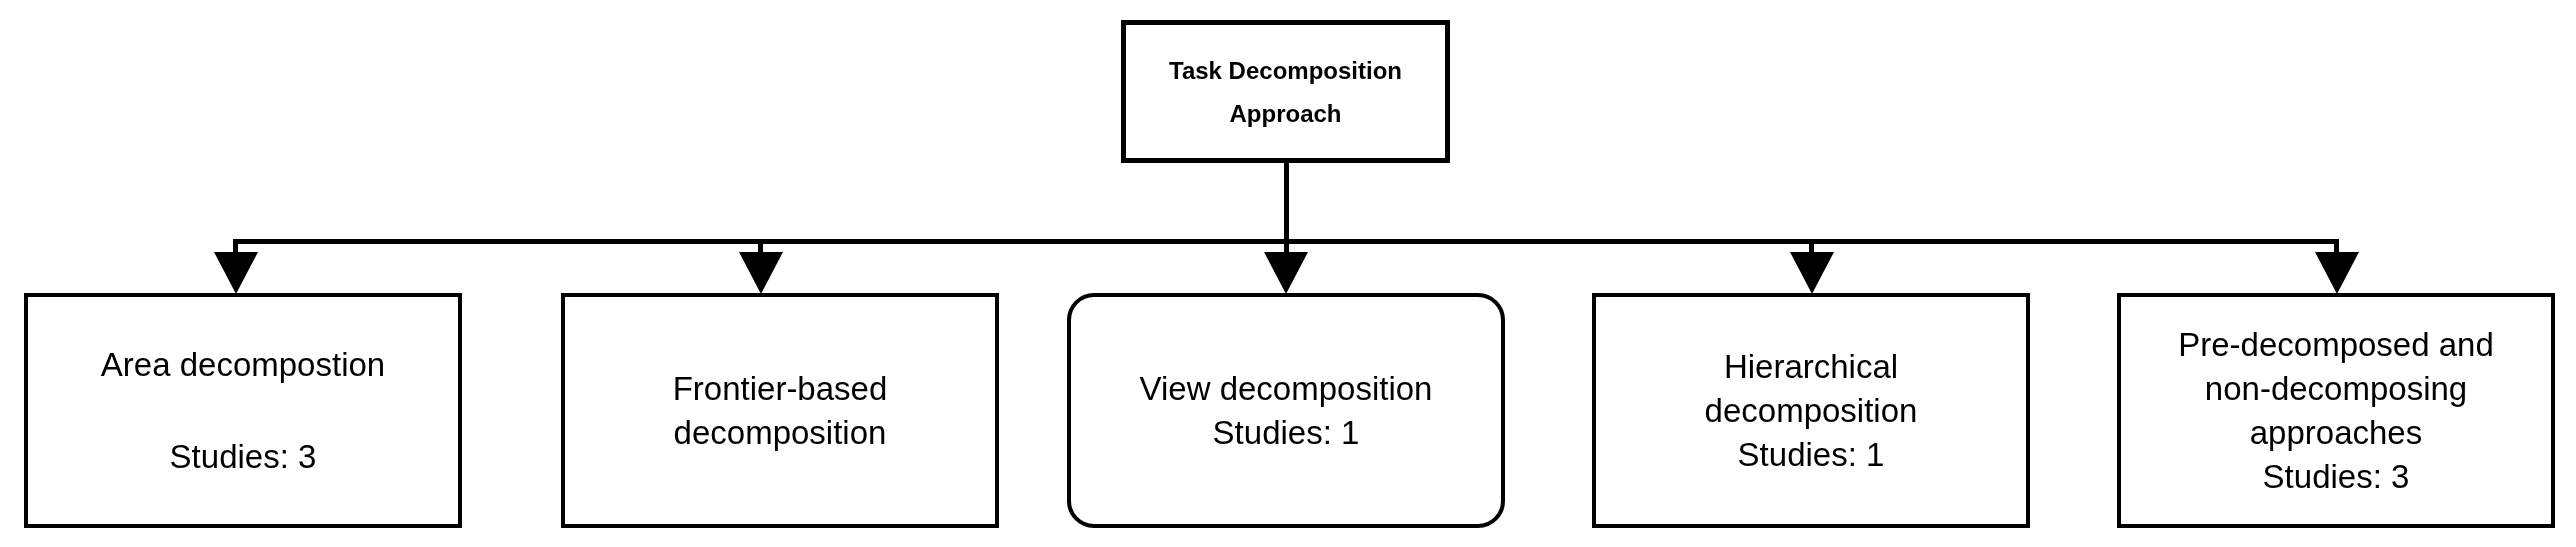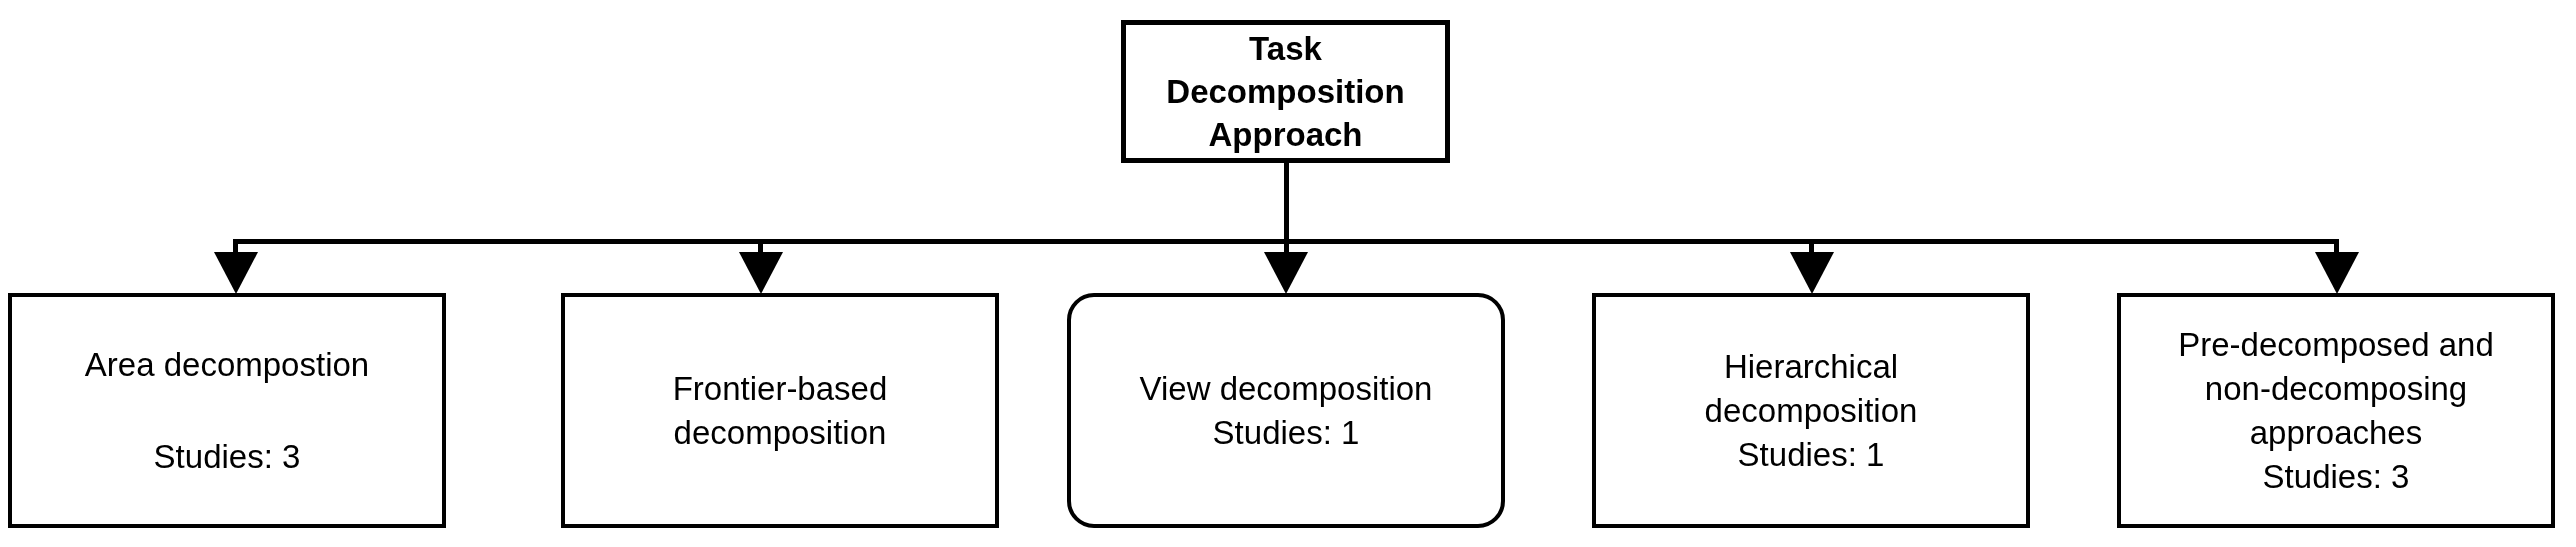--- a/index.html
+++ b/index.html
@@ -27,31 +27,31 @@
     justify-content: center;
     text-align: center;
   }
   .root {
     left: 1121px;
     top: 20px;
     width: 329px;
     height: 143px;
     border-width: 5.6px;
     font-weight: bold;
-    font-size: 33px;
+    font-size: 24px;
     line-height: 43px;
   }
   .child {
     top: 293px;
     width: 438px;
     height: 235px;
     font-size: 33px;
     line-height: 44px;
   }
-  .c1 { left: 8px; gap: 48px; }
+  .c1 { left: 24px; gap: 48px; }
   .c2 { left: 561px; }
   .c3 { left: 1067px; border-radius: 27px; }
   .c4 { left: 1592px; }
   .c5 { left: 2117px; }
   .label {
     white-space: pre-line;
   }
   .trunk {
     position: absolute;
     left: 1284px;

